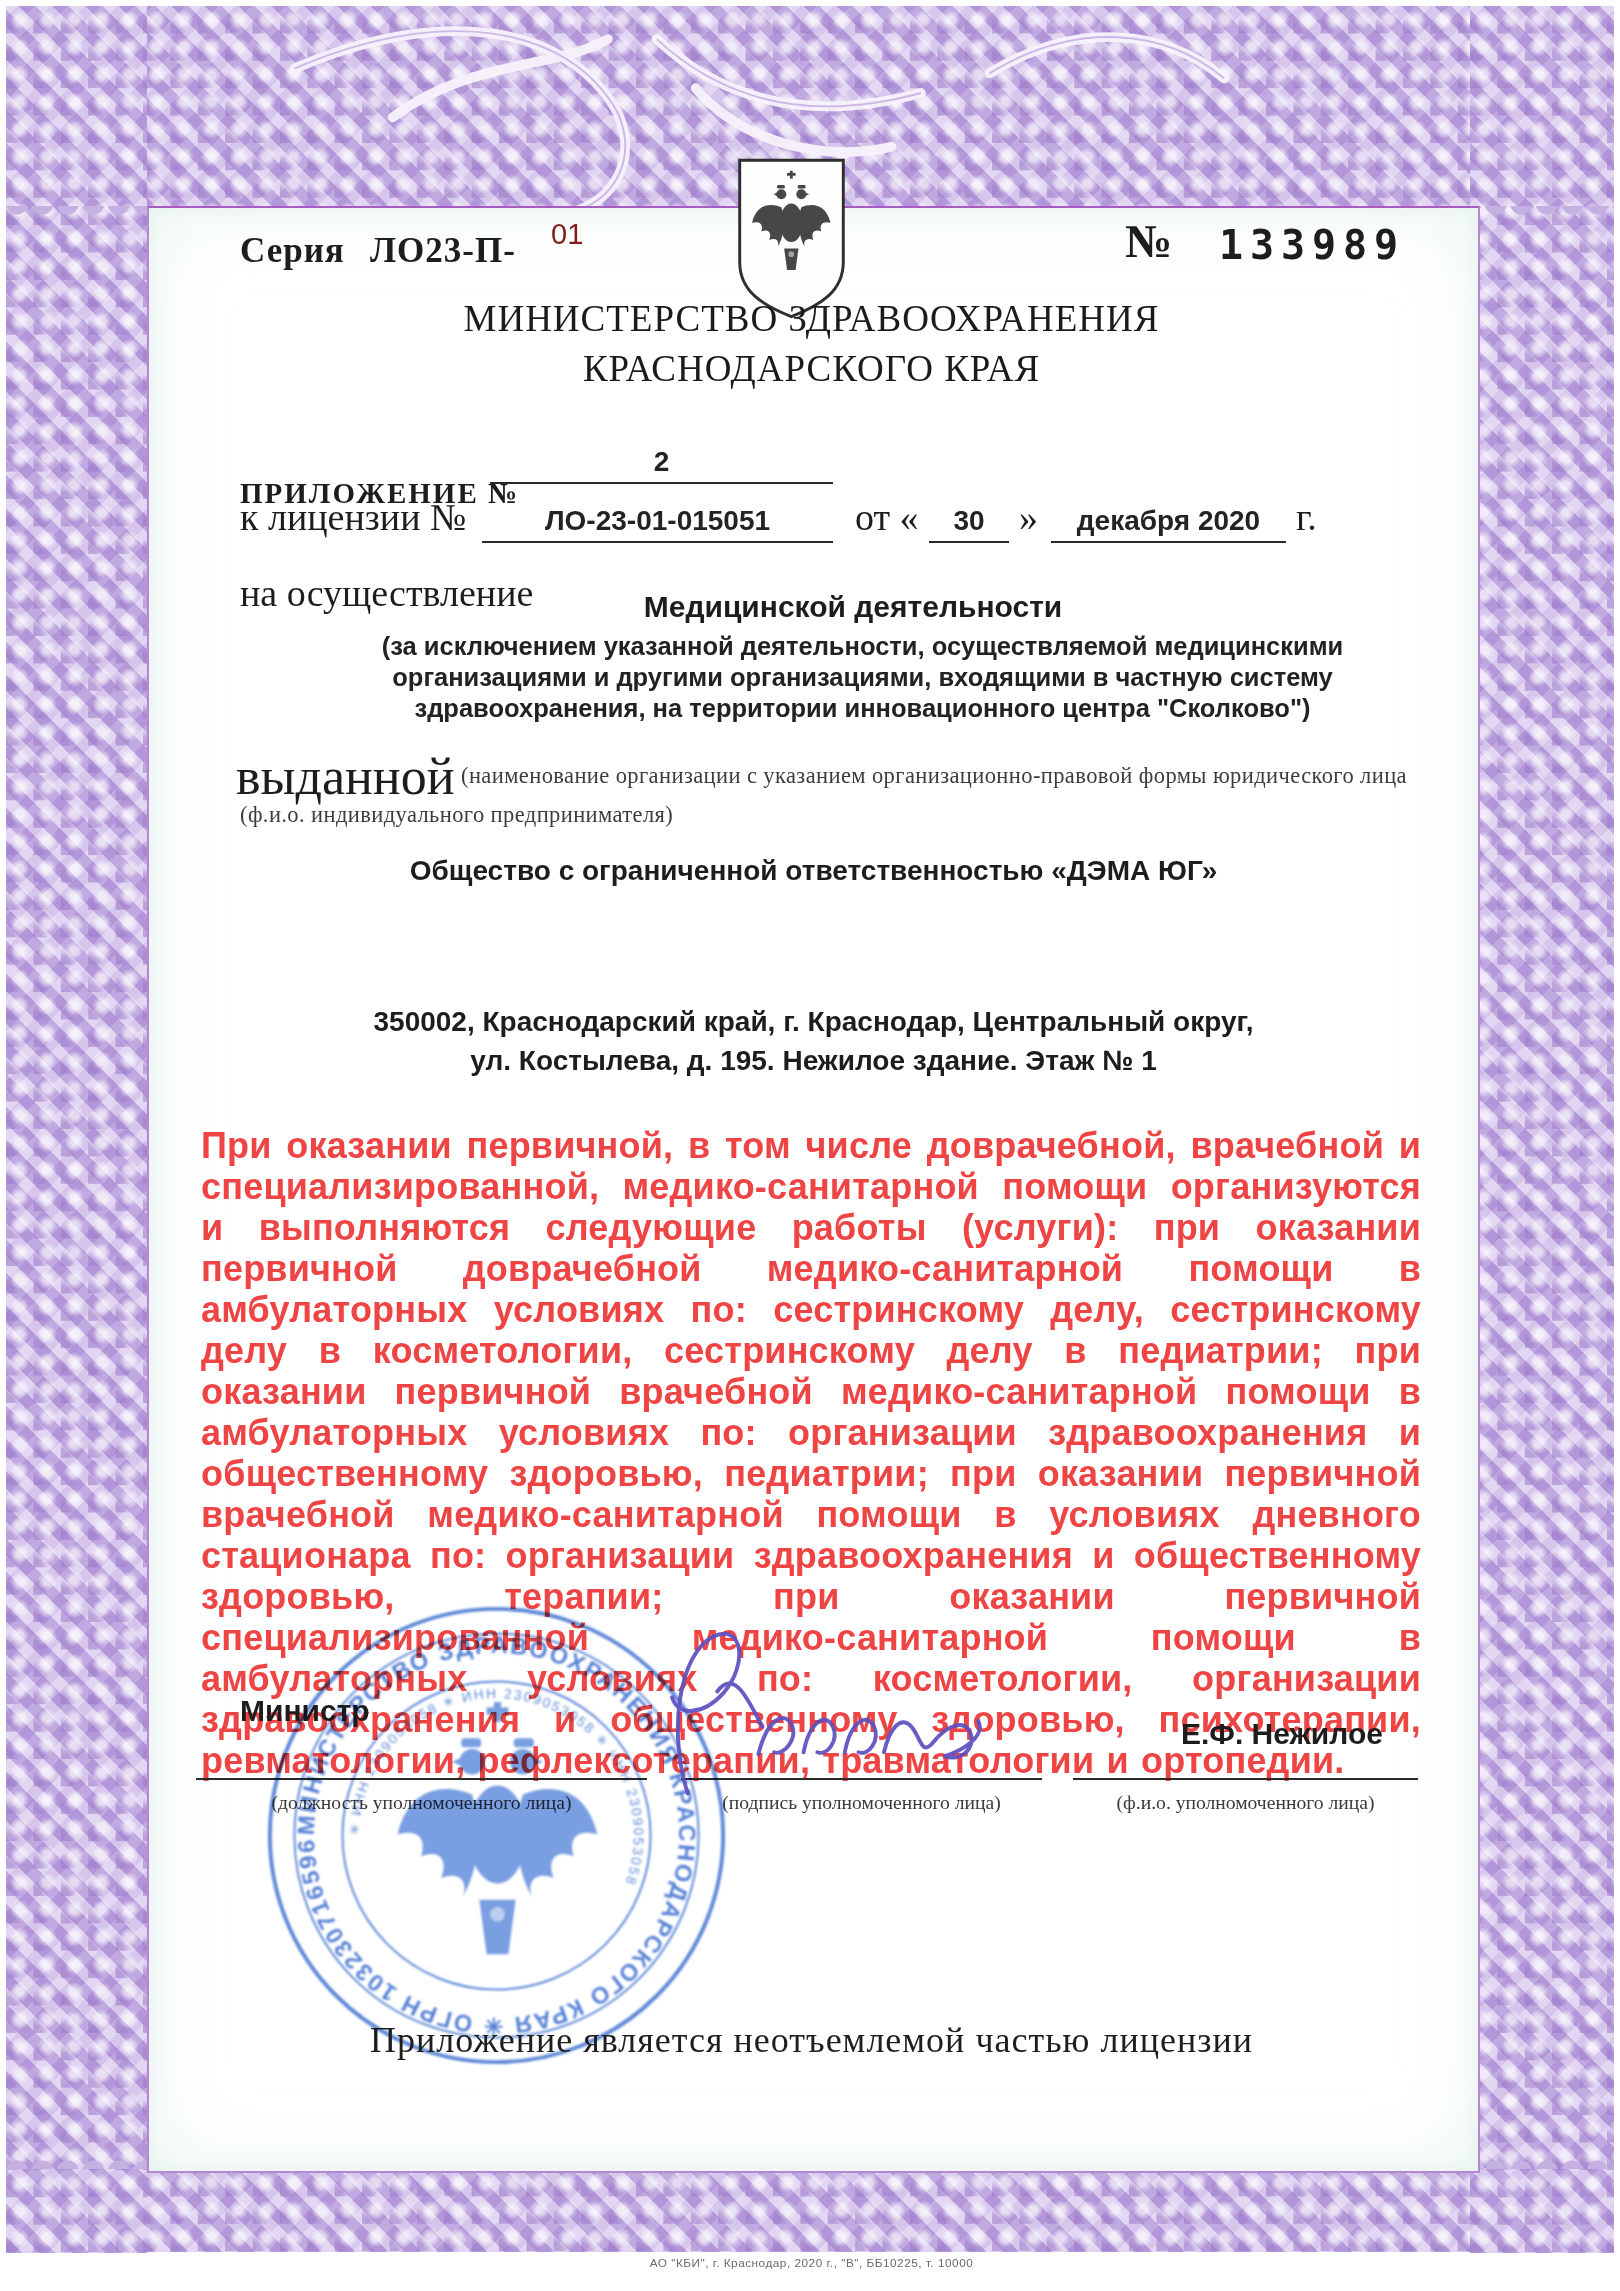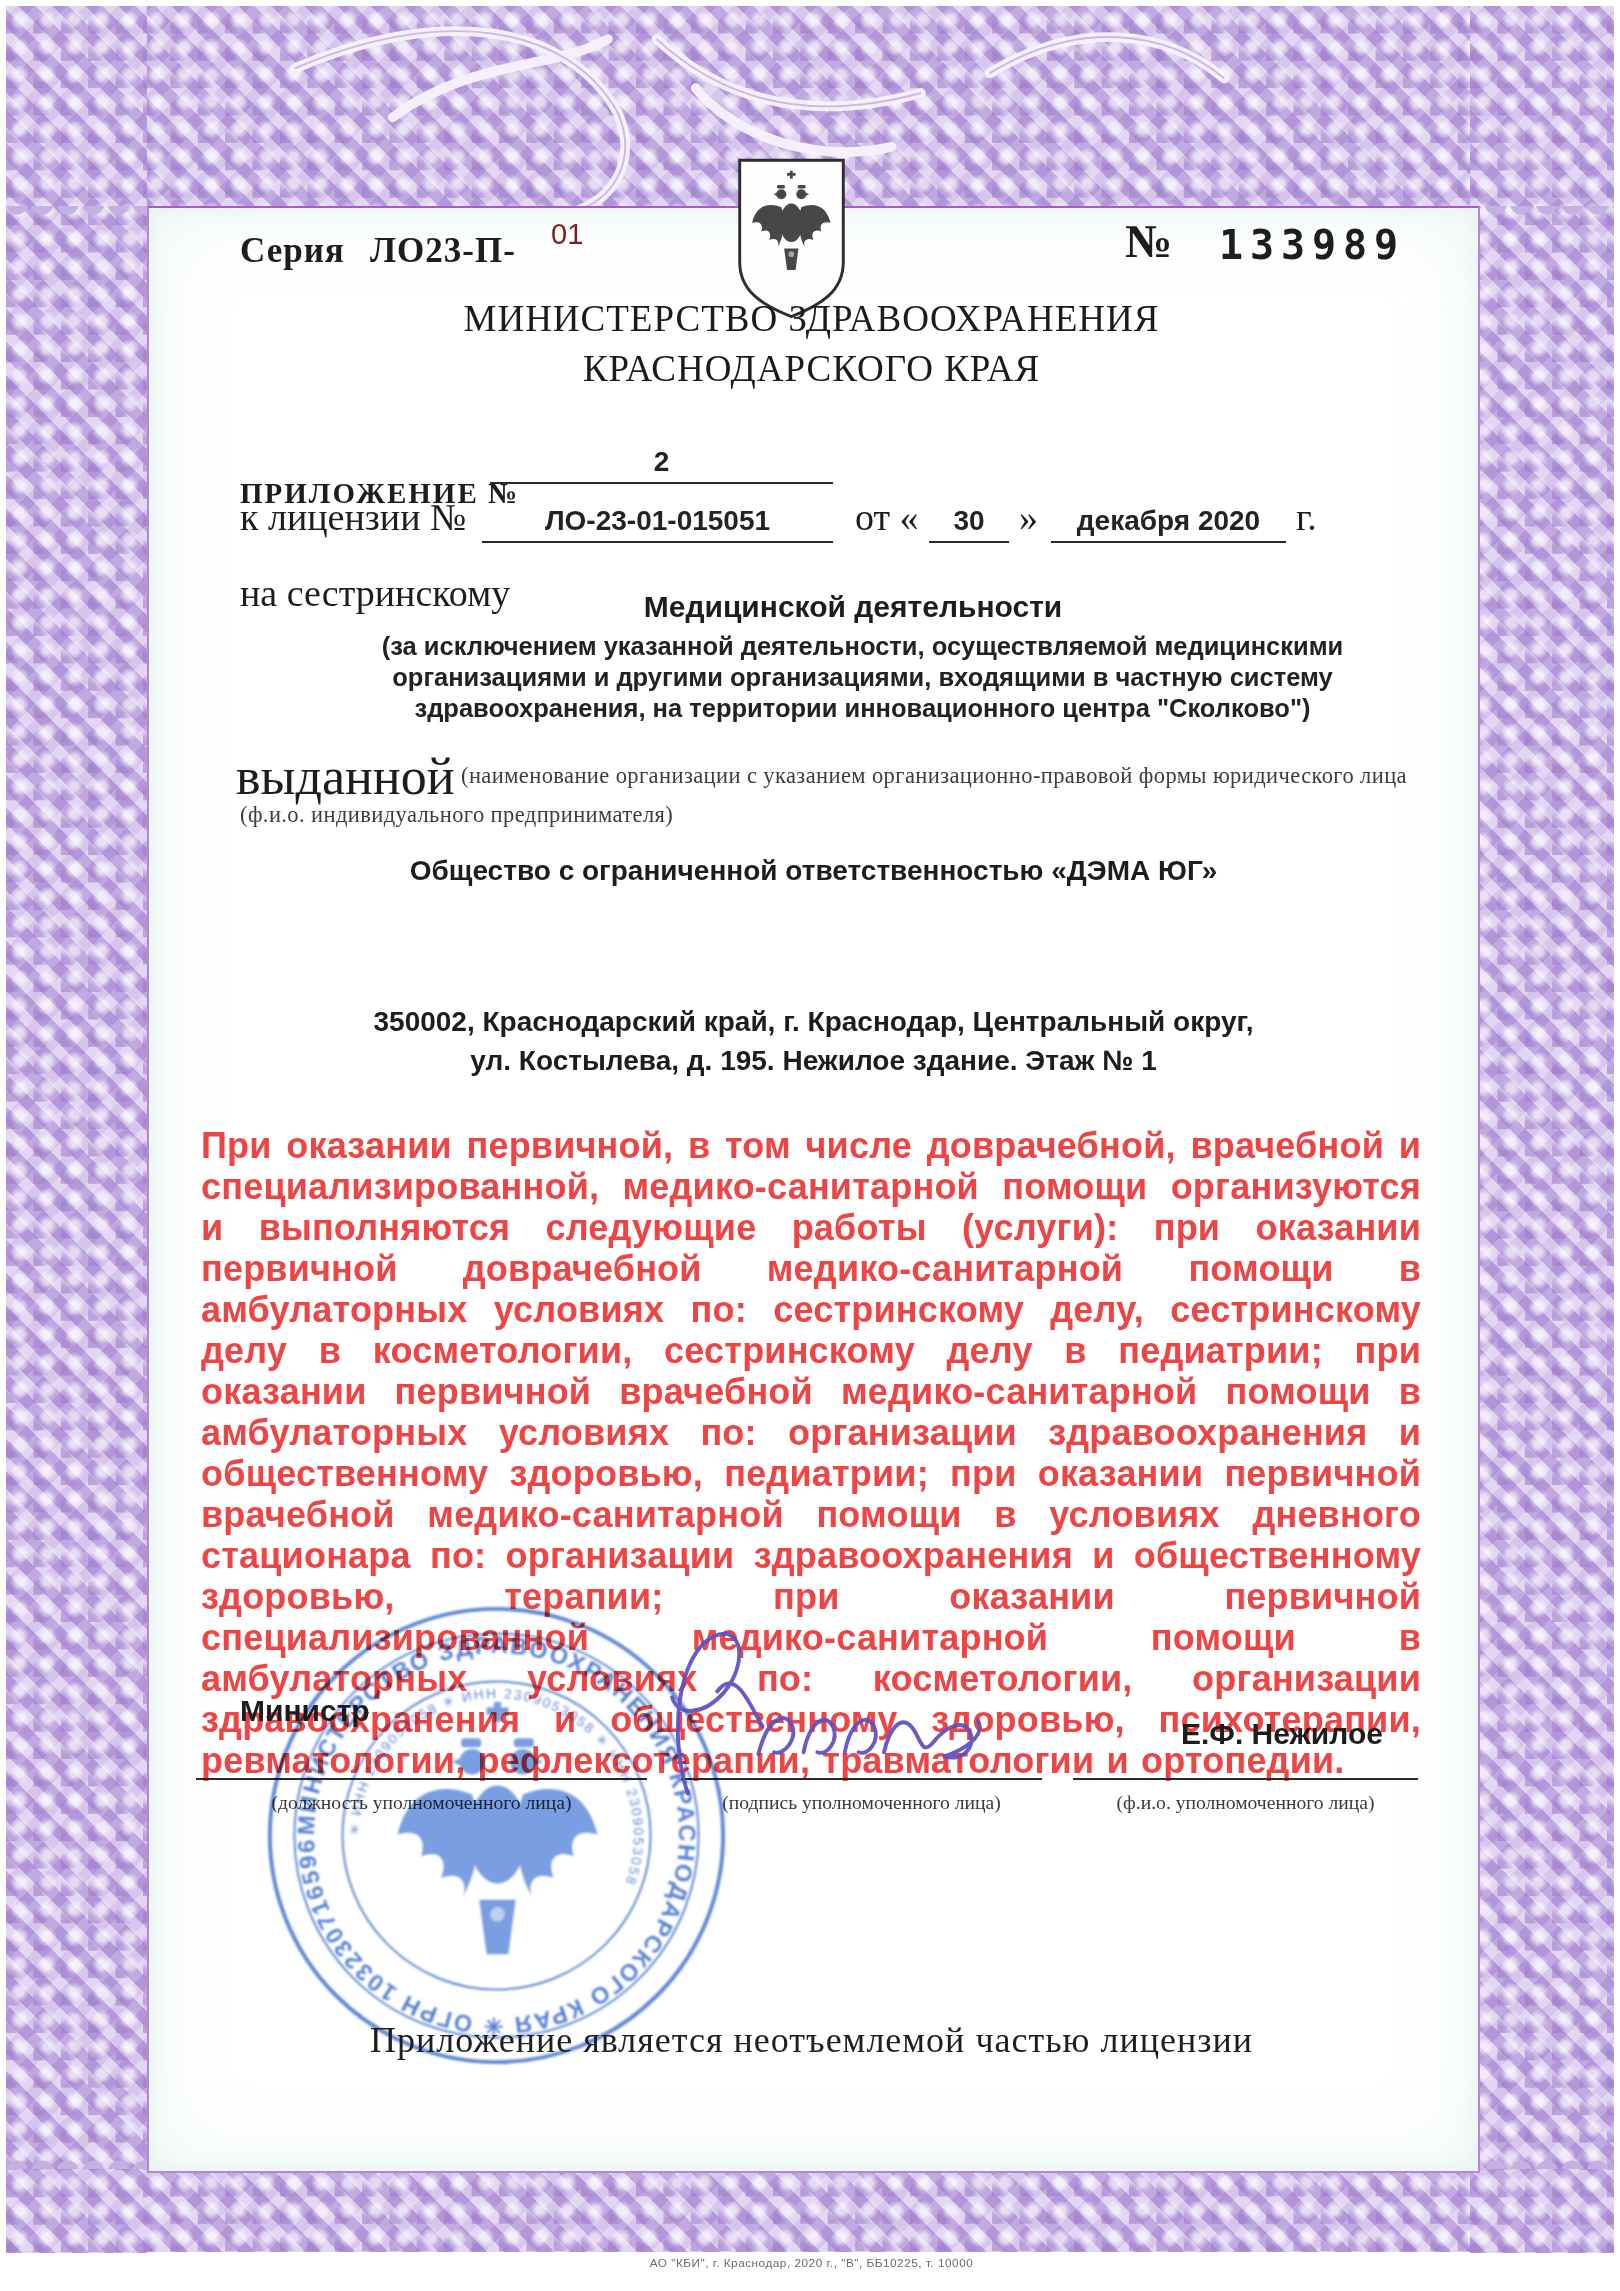--- a/index.html
+++ b/index.html
@@ -128,21 +128,21 @@
   <div class="abs serif" style="left:855px;top:495px;font-size:38px;"><span>от «</span></div>
   <div class="fill-line" style="left:929px;top:498px;width:80px;height:43px;">
     <span class="fill-value">30</span>
   </div>
   <div class="abs serif" style="left:1019px;top:495px;font-size:38px;"><span>»</span></div>
   <div class="fill-line" style="left:1051px;top:498px;width:235px;height:43px;">
     <span class="fill-value">декабря 2020</span>
   </div>
   <div class="abs serif" style="left:1296px;top:495px;font-size:38px;"><span>г.</span></div>
 
-  <div class="abs serif" style="left:240px;top:571px;font-size:38px;"><span>на сестринскому</span></div>
+  <div class="abs serif" style="left:240px;top:571px;font-size:38px;"><span>на осуществление</span></div>
   <div class="abs sans center" style="left:294px;top:631px;width:1137px;font-size:25.5px;font-weight:600;line-height:31px;color:#222;">
     <div>(за исключением указанной деятельности, осуществляемой медицинскими</div>
     <div>организациями и другими организациями, входящими в частную систему</div>
     <div>здравоохранения, на территории инновационного центра "Сколково")</div>
   </div>
   <div class="abs sans b center" style="left:451px;top:590px;width:804px;font-size:30px;"><span>Медицинской деятельности</span></div>
 
   <div class="abs serif" style="left:236px;top:747px;font-size:52px;"><span>выданной</span></div>
   <div class="abs tiny-note" style="left:461px;top:763px;width:990px;"><span>(наименование организации с указанием организационно-правовой формы юридического лица</span></div>
   <div class="abs tiny-note" style="left:240px;top:802px;"><span>(ф.и.о. индивидуального предпринимателя)</span></div>

